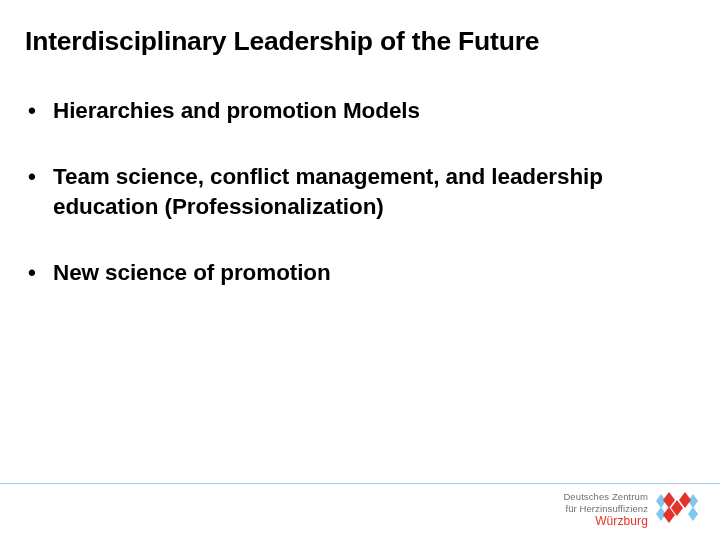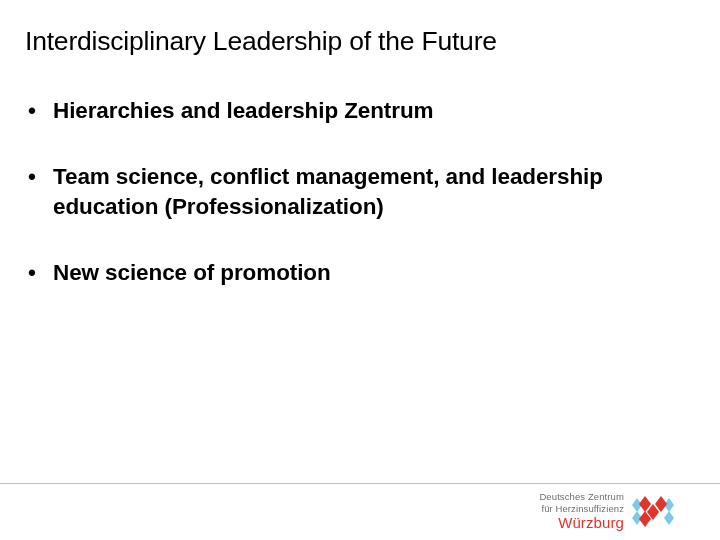--- a/index.html
+++ b/index.html
@@ -18,21 +18,21 @@
     overflow: hidden;
   }
 
   
   .slide-title {
     position: absolute;
     left: 25px;
     top: 9px;
     width: 670px;
     font-size: 26.5px;
-    font-weight: normal;
+    font-weight: bold;
     color: #000000;
     letter-spacing: -0.2px;
     line-height: 1.12;
     white-space: nowrap;
   }
 
   
   .body-list {
     position: absolute;
     left: 25px;
@@ -76,43 +76,42 @@
     left: 0;
     top: 483px;
     width: 720px;
     height: 1px;
     background: #a8c6dd;
   }
 
   
   .footer-logo {
     position: absolute;
-    left: 524px;
+    left: 548px;
     top: 491px;
     width: 152px;
     height: 42px;
     display: flex;
-    align-items: center;
     justify-content: flex-end;
   }
   .logo-wordmark {
     text-align: right;
     margin-right: 6px;
     line-height: 1.22;
   }
   .logo-line {
     display: block;
     font-size: 9.5px;
     color: #6f6f6f;
     white-space: nowrap;
     letter-spacing: 0.1px;
   }
   .logo-city {
     display: block;
-    font-size: 15px;
+    font-size: 12px;
     color: #e2342c;
     white-space: nowrap;
     letter-spacing: 0.1px;
   }
   .logo-mark {
     width: 46px;
     height: 34px;
     flex: none;
   }
 </style>
@@ -120,21 +119,21 @@
 <body>
 
 <div class="slide">
 
   <h1 class="slide-title">Interdisciplinary Leadership of the Future</h1>
 
   <ul class="body-list">
 
     <li class="bullet-item">
       <span class="bullet-marker">•</span>
-      <span class="bullet-text">Hierarchies and leadership Zentrum</span>
+      <span class="bullet-text">Hierarchies and promotion Models</span>
     </li>
 
     <li class="bullet-item">
       <span class="bullet-marker">•</span>
       <span class="bullet-text">Team science, conflict management, and leadership education (Professionalization)</span>
     </li>
 
     <li class="bullet-item">
       <span class="bullet-marker">•</span>
       <span class="bullet-text">New science of promotion</span>

